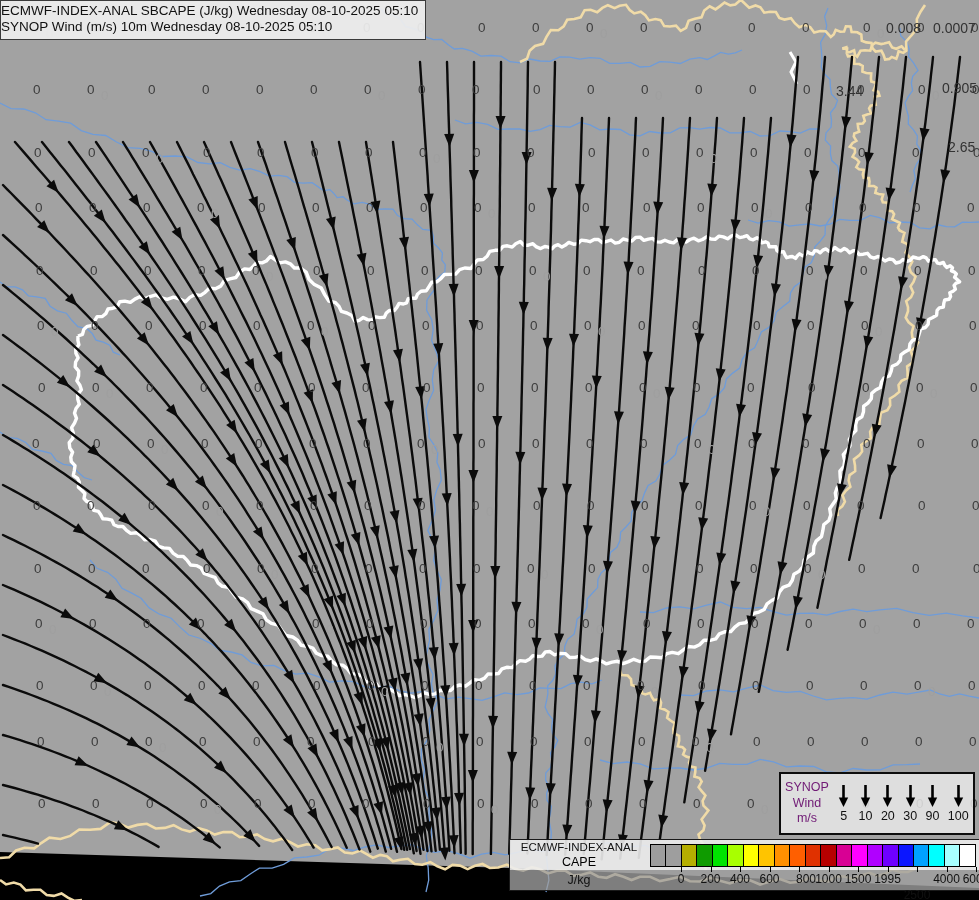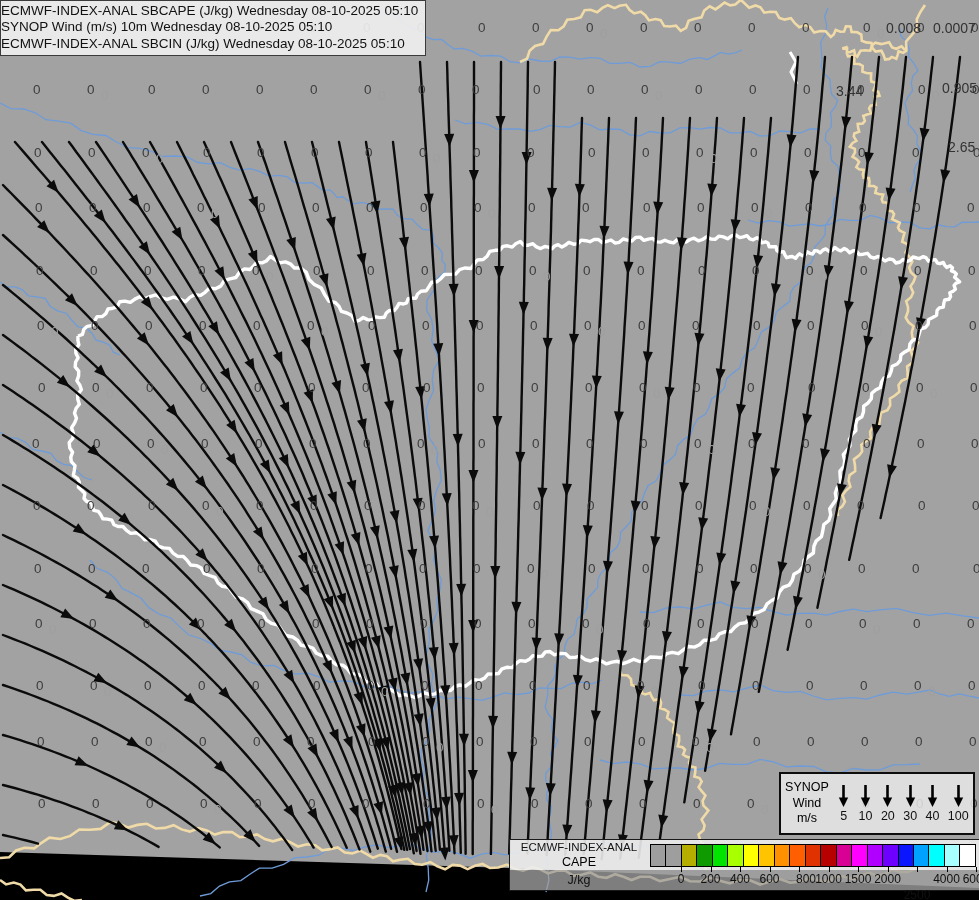--- a/index.html
+++ b/index.html
@@ -8,21 +8,21 @@
   svg text{font-family:"Liberation Sans","DejaVu Sans",sans-serif;}
 
   
   .title-box{position:absolute;left:0;top:0;z-index:30;background:rgba(238,238,238,0.93);
              border:1px solid #3a3a3a;padding:2px 7px 3px 0;}
   .title-box .tl{font-size:13.5px;line-height:1.22;color:#111;white-space:nowrap;}
 
   
   .wind-legend{position:absolute;left:779px;top:772px;width:192px;height:59px;z-index:30;
                background:rgba(233,233,233,0.85);border:2px solid #0d0d0d;display:flex;align-items:center;}
-  .wind-left{width:52px;text-align:center;color:#000000;font-size:12.5px;line-height:1.25;}
+  .wind-left{width:52px;text-align:center;color:#701a75;font-size:12.5px;line-height:1.25;}
   .wind-cols{flex:1;display:flex;justify-content:space-around;align-items:center;height:100%;}
   .wind-col{display:flex;flex-direction:column;align-items:center;justify-content:center;}
   .wind-col svg{display:block;}
   .wind-speed{font-size:12.5px;color:#111;margin-top:1px;}
 
   
   .cape-legend{position:absolute;left:509px;top:839px;width:469px;height:50px;z-index:30;
                border:1px solid #1a1a1a;}
   .cape-top{position:absolute;left:0;top:0;right:0;height:30px;background:rgba(236,236,236,0.9);}
   .cape-bottom{position:absolute;left:0;top:30px;right:0;bottom:0;background:rgba(158,158,158,0.8);}
@@ -637,21 +637,20 @@
       <text x="886" y="33" font-size="14" fill="#333">0.008</text>
       <text x="933" y="33" font-size="14" fill="#333">0.0007</text>
       <text x="836" y="96" font-size="14" fill="#333">3.44</text>
       <text x="942" y="93" font-size="14" fill="#333">0.905</text>
       <text x="948" y="152" font-size="14" fill="#333">2.65</text>
     </svg>
 
   <div class="title-box">
     <div class="tl">ECMWF-INDEX-ANAL SBCAPE (J/kg) Wednesday 08-10-2025 05:10</div>
     <div class="tl">SYNOP Wind (m/s) 10m Wednesday 08-10-2025 05:10</div>
-    <div class="tl">ECMWF-INDEX-ANAL SBCIN (J/kg) Wednesday 08-10-2025 05:10</div>
   </div>
 
   <div class="wind-legend">
     <div class="wind-left">
       <div>SYNOP</div>
       <div>Wind</div>
       <div>m/s</div>
     </div>
     <div class="wind-cols" id="wind-cols">
         <div class="wind-col">
@@ -680,21 +679,21 @@
             <line x1="6.5" y1="1" x2="6.5" y2="16" stroke="#000" stroke-width="2.6"></line>
             <polygon points="6.5,23 1.8,13.5 11.2,13.5" fill="#000"></polygon>
           </svg>
           <div class="wind-speed">30</div>
         </div>
         <div class="wind-col">
           <svg width="13" height="24" viewBox="0 0 13 24">
             <line x1="6.5" y1="1" x2="6.5" y2="16" stroke="#000" stroke-width="2.6"></line>
             <polygon points="6.5,23 1.8,13.5 11.2,13.5" fill="#000"></polygon>
           </svg>
-          <div class="wind-speed">40</div>
+          <div class="wind-speed">90</div>
         </div>
         <div class="wind-col">
           <svg width="13" height="24" viewBox="0 0 13 24">
             <line x1="6.5" y1="1" x2="6.5" y2="16" stroke="#000" stroke-width="2.6"></line>
             <polygon points="6.5,23 1.8,13.5 11.2,13.5" fill="#000"></polygon>
           </svg>
           <div class="wind-speed">100</div>
         </div>
       </div>
   </div>
@@ -737,21 +736,21 @@
         <div class="cape-ticklabel" style="left: 230.038px;">400</div>
         <div class="cape-tick" style="left: 259.533px;"></div>
         <div class="cape-ticklabel" style="left: 259.533px;">600</div>
         <div class="cape-tick" style="left: 289.029px;"></div>
         <div class="cape-ticklabel" style="left: 296px;">800</div>
         <div class="cape-tick" style="left: 318.524px;"></div>
         <div class="cape-ticklabel" style="left: 318.524px;">1000</div>
         <div class="cape-tick" style="left: 348.019px;"></div>
         <div class="cape-ticklabel" style="left: 348.019px;">1500</div>
         <div class="cape-tick" style="left: 377.514px;"></div>
-        <div class="cape-ticklabel" style="left: 377.514px;">2000</div>
+        <div class="cape-ticklabel" style="left: 377.514px;">1995</div>
         <div class="cape-tick" style="left: 407.01px;"></div>
         <div class="cape-ticklabel" style="left: 407.01px; margin-top: 16px;">2500</div>
         <div class="cape-tick" style="left: 436.505px;"></div>
         <div class="cape-ticklabel" style="left: 436.505px;">4000</div>
         <div class="cape-tick" style="left: 466px;"></div>
         <div class="cape-ticklabel" style="left: 466px;">6000</div>
       </div>
   </div>
 
 </div>

